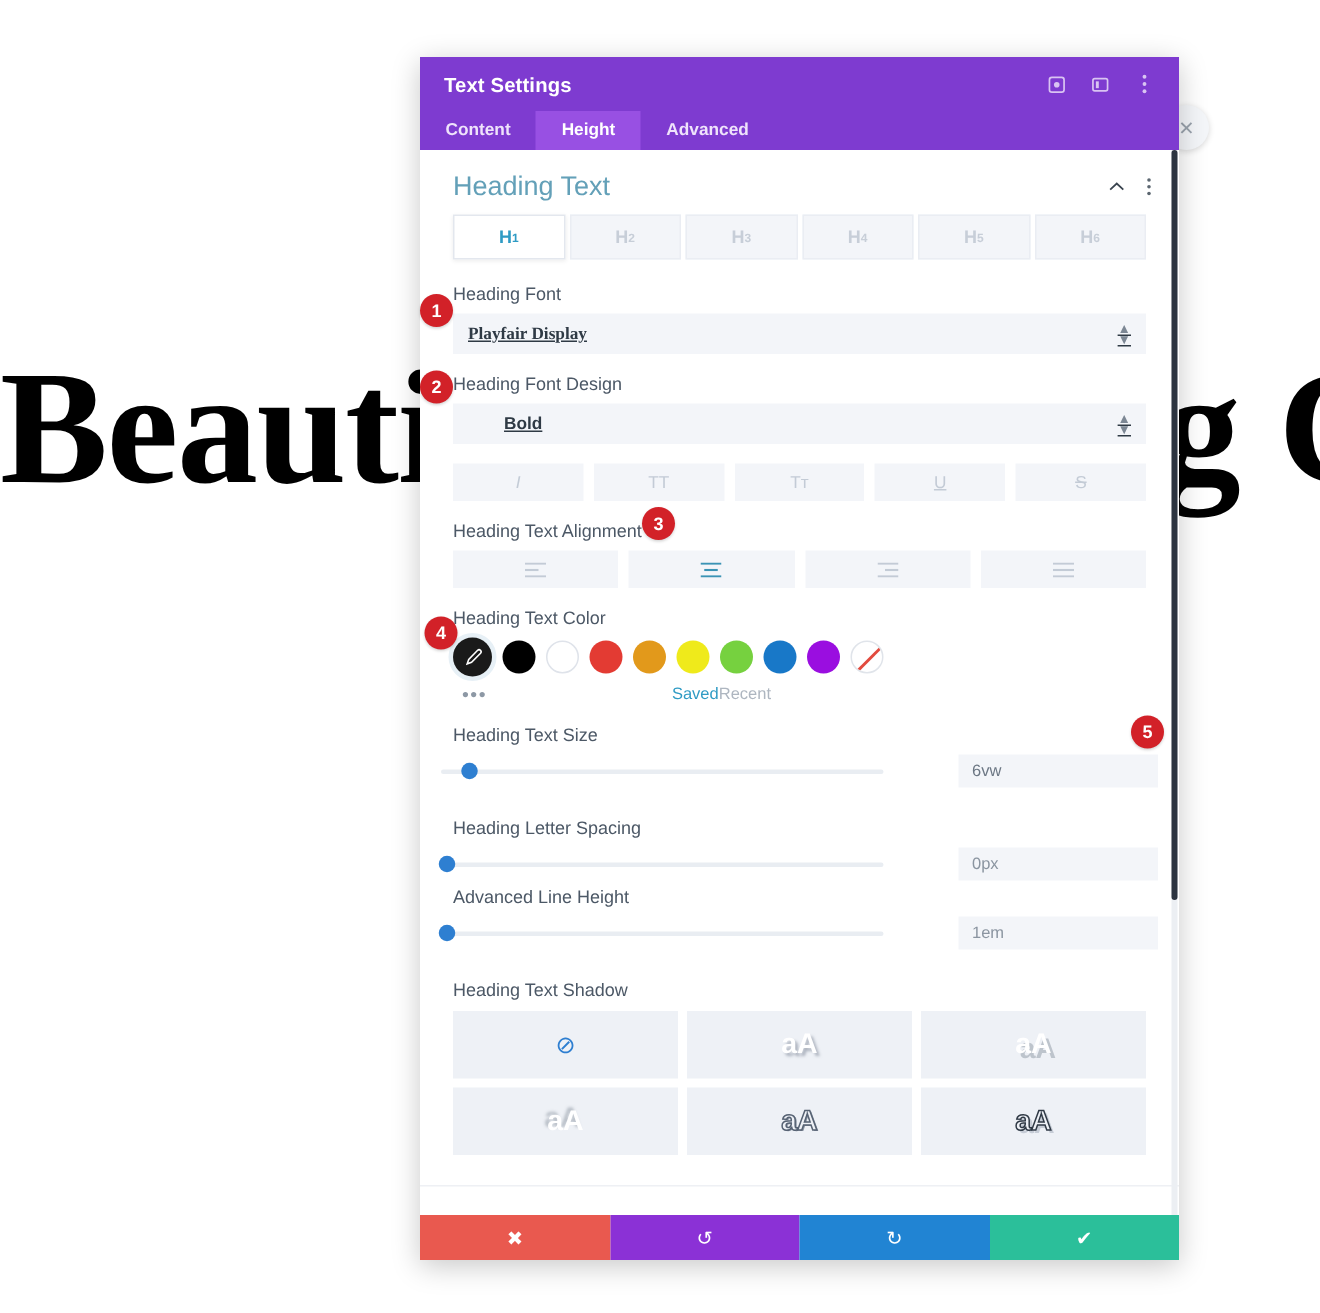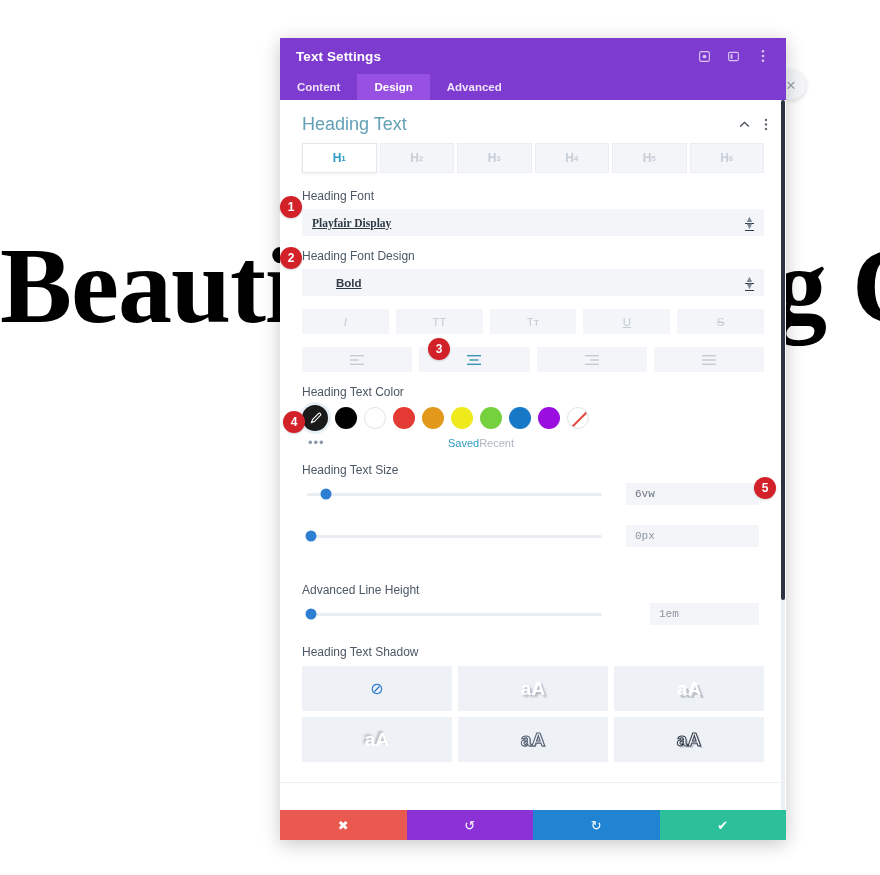--- a/index.html
+++ b/index.html
@@ -171,21 +171,21 @@
   .sw-meta {
     display: flex; align-items: center;
     margin-top: 4px; padding-left: 6px;
   }
   .dots { color: #8d98a5; font-size: 13px; letter-spacing: 1px; flex: 0 0 auto; }
   .sw-links { margin-left: auto; display: flex; padding-right: 250px; }
   .lnk-saved { color: #2f9bc4; font-size: 11px; }
   .lnk-recent { color: #aeb6c0; font-size: 11px; }
 
   
-  .slider-row { display: flex; align-items: center; padding: 0 27px; margin-bottom: 4px; font-family: Liberation Mono, monospace; }
+  .slider-row { display: flex; align-items: center; padding: 0 14px; margin-bottom: 4px; }
   .track {
     position: relative;
     height: 3px; background: #e9edf2; border-radius: 2px;
     flex: 0 0 295px;
   }
   .knob {
     position: absolute; top: 50%;
     width: 11px; height: 11px; border-radius: 50%;
     background: #2e7fd1; transform: translate(-50%,-50%);
   }
@@ -290,21 +290,21 @@
             <circle cx="2" cy="2.2" r="1.3" fill="#d9c4f2"></circle>
               <circle cx="2" cy="7" r="1.3" fill="#d9c4f2"></circle>
               <circle cx="2" cy="11.8" r="1.3" fill="#d9c4f2"></circle>
           </svg>
         </span>
       </div>
     </div>
 
     <div class="tabs">
       <div class="tab">Content</div>
-      <div class="tab active">Design</div>
+      <div class="tab active">Height</div>
       <div class="tab">Advanced</div>
     </div>
 
     <div class="panel-body">
 
       <div class="section-head">
         <div class="section-title">Heading Text</div>
         <span class="section-ctl">
           <svg width="11" height="7" viewBox="0 0 12 8" fill="none" stroke="#3b4550" stroke-width="1.4">
               <path d="M1 6.2 6 1.6l5 4.6"></path>
@@ -376,20 +376,21 @@
           <div class="gbtn">
               <u>U</u>
             </div>
           <div class="gbtn">
               <s>S</s>
             </div>
         </div>
       </div>
 
       <div class="field">
+        <span class="field-label">Heading Text Alignment</span>
         <div class="grp4">
           <div class="abtn">
             <svg width="14" height="10" viewBox="0 0 14 10">
                 <rect x="0" y="0" width="14" height="1.4" fill="#c3cbd6"></rect>
                 <rect x="0" y="4.3" width="9" height="1.4" fill="#c3cbd6"></rect>
                 <rect x="0" y="8.6" width="14" height="1.4" fill="#c3cbd6"></rect>
               </svg>
           </div>
           <div class="abtn">
             <svg width="14" height="10" viewBox="0 0 14 10">
@@ -445,21 +446,24 @@
       <div class="field" style="margin-bottom:4px;">
         <span class="field-label">Heading Text Size</span>
       </div>
       <div class="slider-row" style="margin-bottom:20px;">
         <div class="track">
           <div class="knob" style="left:6.5%"></div>
         </div>
         <div class="numbox filled">6vw</div>
       </div>
 
-      <div class="slider-row" style="margin-bottom:36px;">
+      <div class="field" style="margin-bottom:4px;">
+        <span class="field-label">Heading Letter Spacing</span>
+      </div>
+      <div class="slider-row" style="margin-bottom:4px;">
         <div class="track">
           <div class="knob" style="left:1.5%"></div>
         </div>
         <div class="numbox">0px</div>
       </div>
 
       <div class="field" style="margin-bottom:4px;">
         <span class="field-label">Advanced Line Height</span>
       </div>
       <div class="slider-row" style="margin-bottom:20px;gap:48px;">

